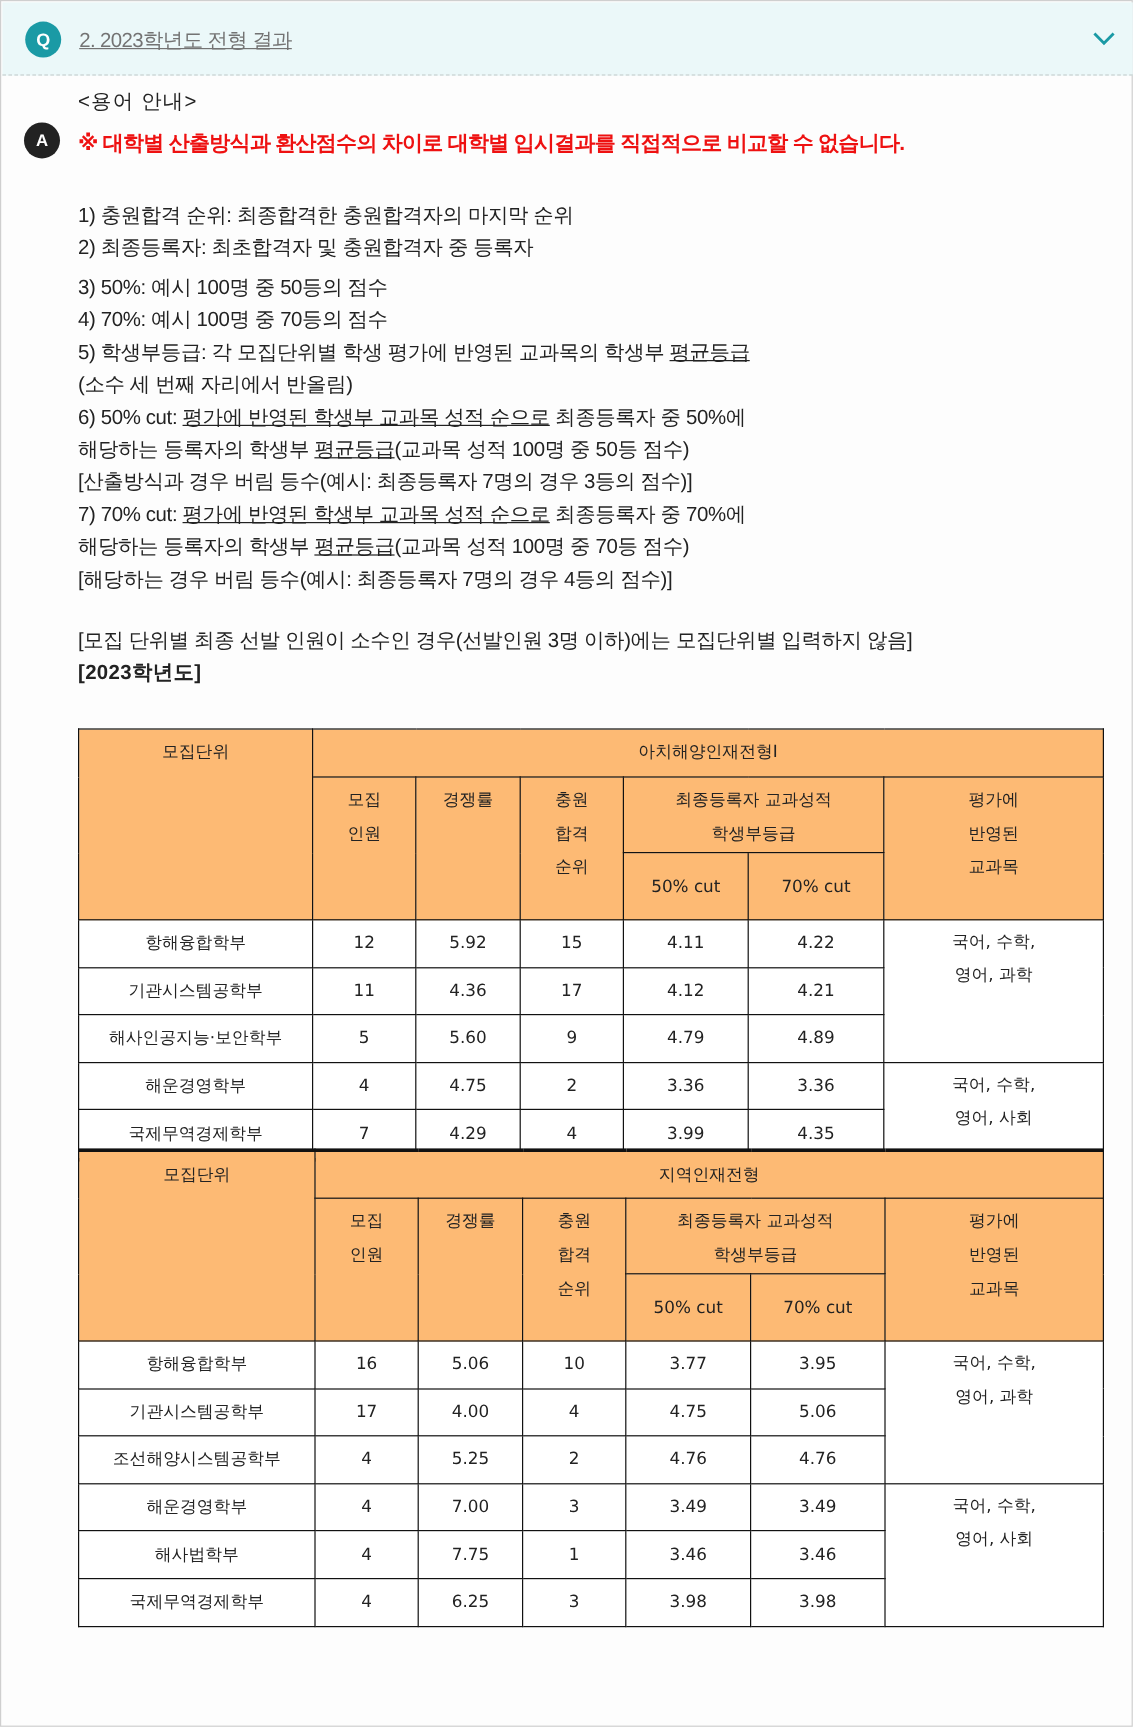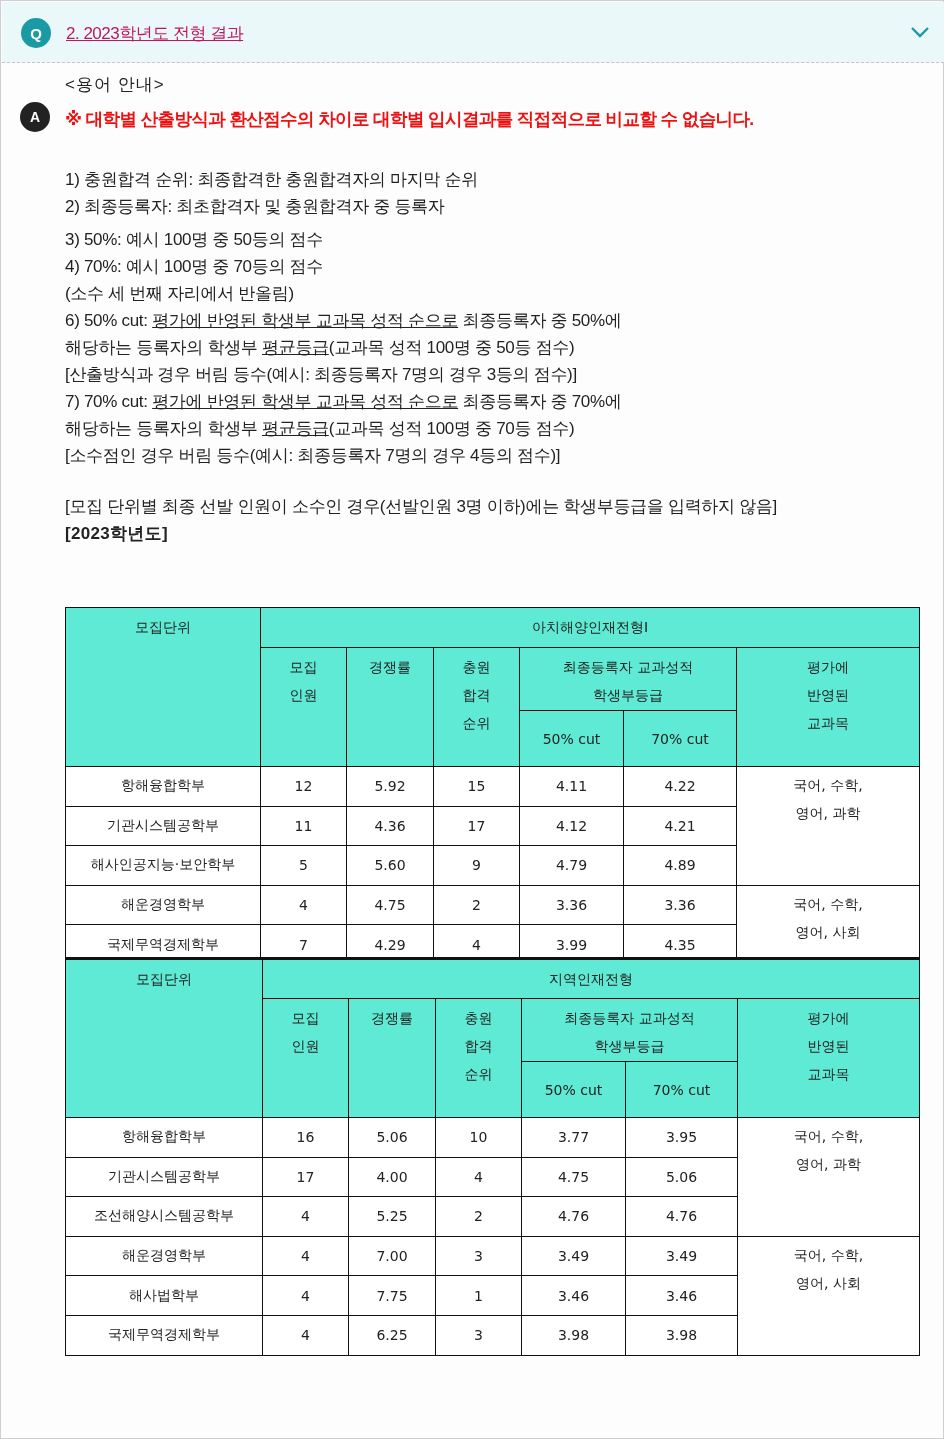--- a/index.html
+++ b/index.html
@@ -23,21 +23,21 @@
   }
   .q-badge {
     position: absolute; left: 19px; top: 16px;
     width: 30px; height: 30px; border-radius: 50%;
     background: #1a9aa5; color: #fff;
     font-weight: bold; font-size: 15px;
     display: flex; align-items: center; justify-content: center;
   }
   .q-title {
     position: absolute; left: 64px; top: 20px;
-    font-size: 17px; color: #be185d; text-decoration: underline;
+    font-size: 17px; color: #737373; text-decoration: underline;
     letter-spacing: -0.5px; cursor: pointer;
   }
   .chevron {
     position: absolute; right: 14px; top: 22px; width: 20px; height: 16px;
     cursor: pointer;
   }
   .a-badge {
     position: absolute; left: 19px; top: 101px;
     width: 30px; height: 30px; border-radius: 50%;
     background: #222; color: #fff;
@@ -59,21 +59,21 @@
   table.result {
     position: absolute; left: 64px; width: 854px;
     border-collapse: collapse; table-layout: fixed;
     font-family: "DejaVu Sans", "Liberation Sans", sans-serif;
     font-size: 14px; color: #222;
   }
   table.result td, table.result th {
     border: 1.5px solid #111;
     text-align: center; vertical-align: top; font-weight: normal;
   }
-  table.result th { background: #5eead4; line-height: 28px; padding-top: 5px; }
+  table.result th { background: #fdba74; line-height: 28px; padding-top: 5px; }
   table.result td { height: 39.6px; vertical-align: middle; background: #fff; }
   table.result td.subj { vertical-align: top; padding-top: 4px; line-height: 28px; }
   table.result th.cut { vertical-align: middle; height: 56px; padding-top: 0; }
   .t1 { top: 606px; }
   .t2 { top: 956px; border-top: 3px solid #111; }
   .t1 { border-bottom: 3px solid #111; }
 </style>
 </head>
 <body>
 
@@ -93,29 +93,30 @@
 
   <div class="answer">
     <div class="guide-title">&lt;용어 안내&gt;</div>
     <div class="warning">※ 대학별 산출방식과 환산점수의 차이로 대학별 입시결과를 직접적으로 비교할 수 없습니다.</div>
 
     <div class="line">1) 충원합격 순위: 최종합격한 충원합격자의 마지막 순위</div>
     <div class="line">2) 최종등록자: 최초합격자 및 충원합격자 중 등록자</div>
     <div class="gap-sm"></div>
     <div class="line">3) 50%: 예시 100명 중 50등의 점수</div>
     <div class="line">4) 70%: 예시 100명 중 70등의 점수</div>
+    <div class="line"><span>5) 학생부등급: 각 모집단위별 학생 평가에 반영된 교과목의 학생부 </span><span class="u">평균등급</span></div>
     <div class="line">(소수 세 번째 자리에서 반올림)</div>
     <div class="line"><span>6) 50% cut: </span><span class="u">평가에 반영된 학생부 교과목 성적 순으로</span><span> 최종등록자 중 50%에</span></div>
     <div class="line"><span>해당하는 등록자의 학생부 </span><span class="u">평균등급</span><span>(교과목 성적 100명 중 50등 점수)</span></div>
     <div class="line">[산출방식과 경우 버림 등수(예시: 최종등록자 7명의 경우 3등의 점수)]</div>
     <div class="line"><span>7) 70% cut: </span><span class="u">평가에 반영된 학생부 교과목 성적 순으로</span><span> 최종등록자 중 70%에</span></div>
     <div class="line"><span>해당하는 등록자의 학생부 </span><span class="u">평균등급</span><span>(교과목 성적 100명 중 70등 점수)</span></div>
-    <div class="line">[소수점인 경우 버림 등수(예시: 최종등록자 7명의 경우 4등의 점수)]</div>
-
-    <div class="note">[모집 단위별 최종 선발 인원이 소수인 경우(선발인원 3명 이하)에는 학생부등급을 입력하지 않음]</div>
+    <div class="line">[해당하는 경우 버림 등수(예시: 최종등록자 7명의 경우 4등의 점수)]</div>
+
+    <div class="note">[모집 단위별 최종 선발 인원이 소수인 경우(선발인원 3명 이하)에는 모집단위별 입력하지 않음]</div>
     <div class="year-label">[2023학년도]</div>
   </div>
 
   <table class="result t1">
     <colgroup>
       <col style="width:195px">
         <col style="width:86px">
         <col style="width:87px">
         <col style="width:86px">
         <col style="width:104px">

